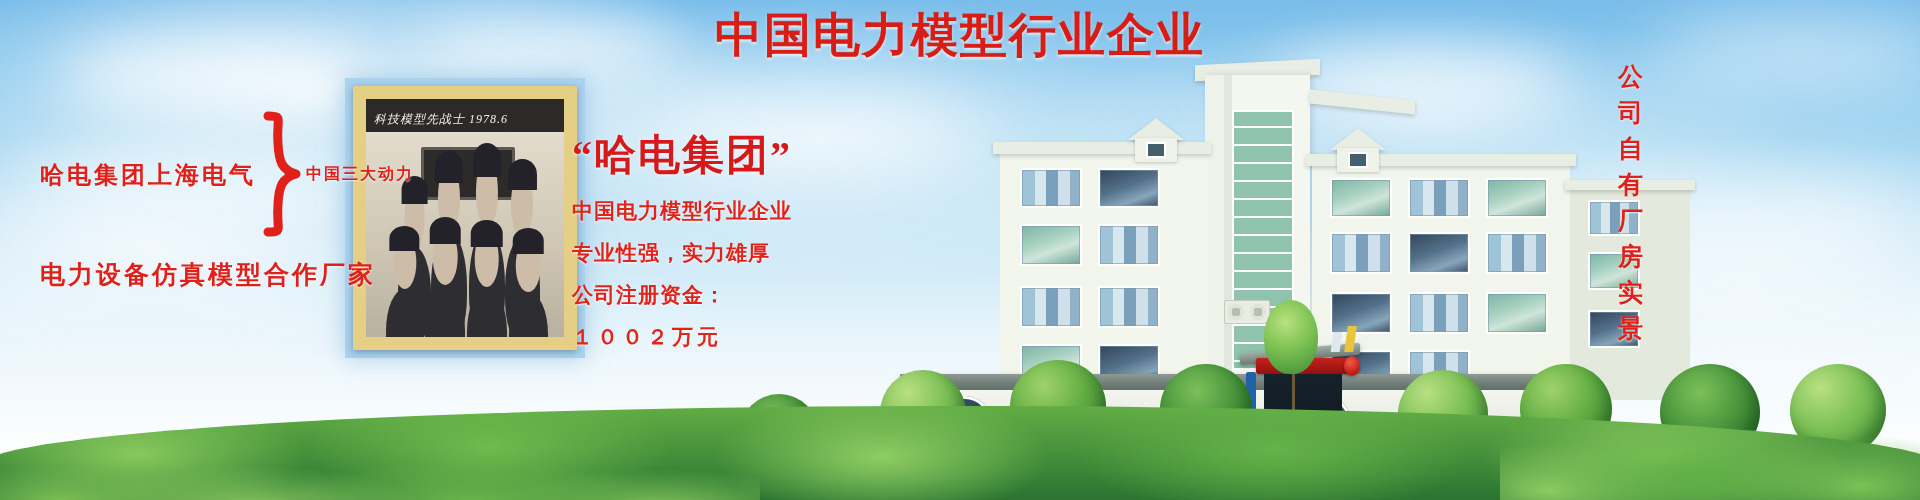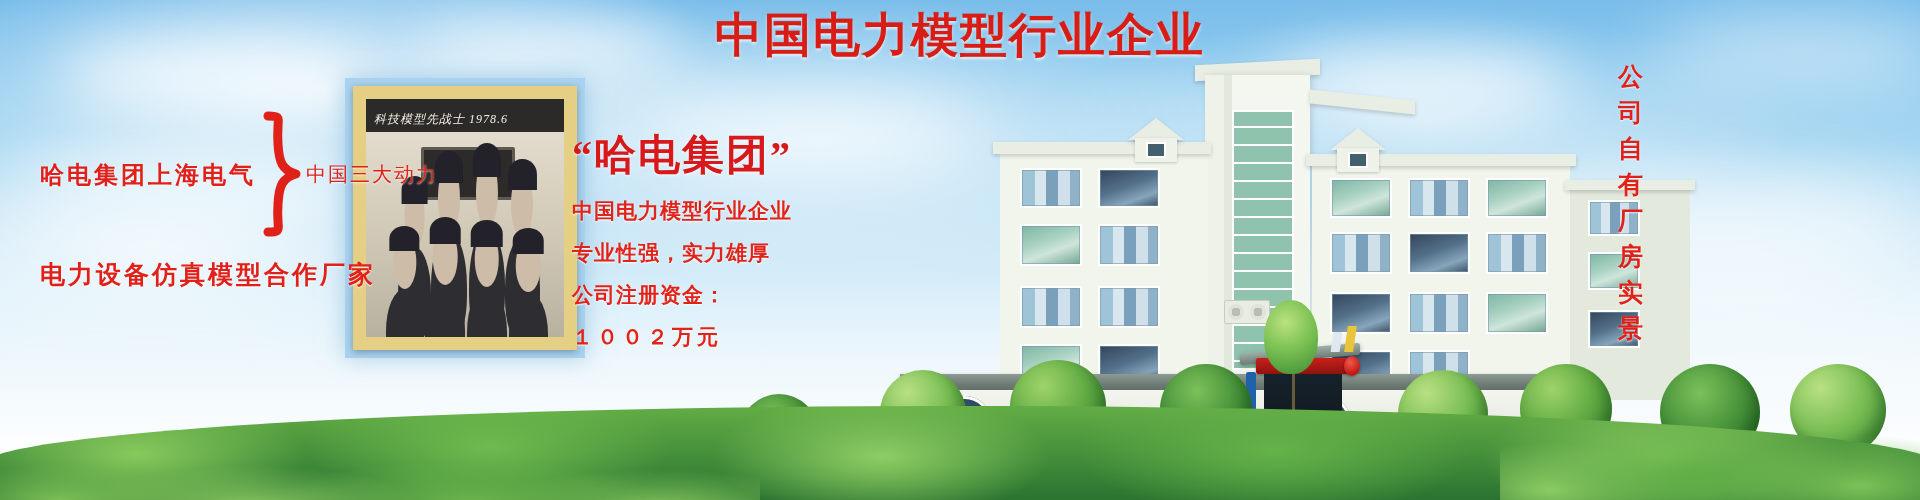--- a/index.html
+++ b/index.html
@@ -60,21 +60,21 @@
     font-size:24px;line-height:47px;font-weight:700;letter-spacing:3px;
     text-shadow:0 1px 2px rgba(255,255,255,.8);
     white-space:nowrap;
   }
   .brace{
     width:42px;height:128px;margin:0 2px 0 6px;
     position:relative;flex:none;
   }
   .brace svg{display:block;}
   .three-label{
-    font-size:20px;font-weight:400;letter-spacing:2px;white-space:nowrap;
+    font-size:16px;font-weight:700;letter-spacing:2px;white-space:nowrap;
     text-shadow:0 1px 2px rgba(255,255,255,.8);
   }
   .left-bottom{
     margin-top:20px;
     font-size:25px;font-weight:700;letter-spacing:3px;white-space:nowrap;
     text-shadow:0 1px 2px rgba(255,255,255,.8);
   }
 
   
   .photo-wrap{

